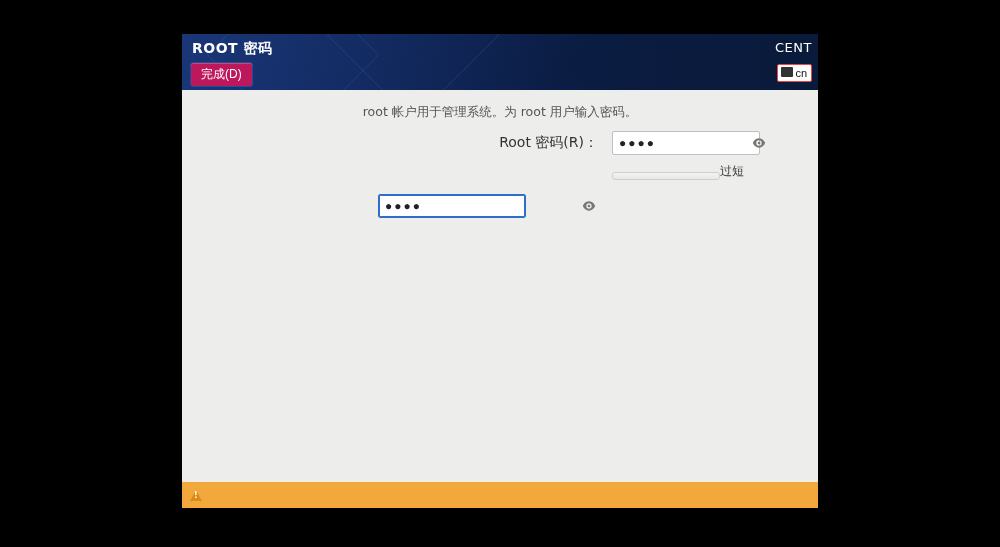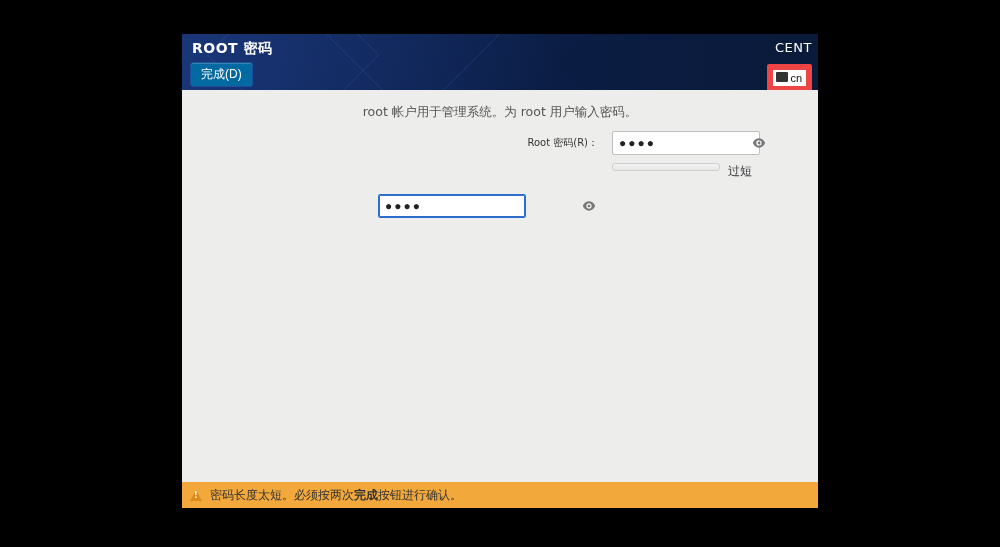--- a/index.html
+++ b/index.html
@@ -28,69 +28,69 @@
   }
   .header-pattern::before, .header-pattern::after {
     content:""; position:absolute; border: 1px solid rgba(80,140,220,0.15);
   }
   .header-pattern::before { width:120px; height:120px; left:50px; top:-40px; transform: rotate(45deg); }
   .header-pattern::after  { width:120px; height:120px; left:170px; top:-60px; transform: rotate(45deg); }
   .header-inner { position: relative; padding: 6px 10px; height:100%; }
   .title { font-size: 14px; font-weight: 600; letter-spacing: .5px; }
   .done-btn {
     position: absolute; left: 8px; top: 28px;
-    background: #0369a1;
+    background: #be185d;
     color: #fff;
     border: 1px solid #1f4f9c;
     border-radius: 3px;
     padding: 3px 10px;
     font-size: 12px;
     cursor: pointer;
     box-shadow: inset 0 1px 0 rgba(255,255,255,0.2);
   }
   .brand {
     position: absolute; right: 6px; top: 6px;
     color: #fff; font-size: 13px; letter-spacing: .5px; font-weight: 400;
   }
   .kbd-btn {
     position: absolute; right: 6px; top: 30px;
     background: #fff; color:#111;
-    border:6px solid #ef4444; border-radius: 2px;
+    border:1px solid #ef4444; border-radius: 2px;
     font-size: 11px; padding: 2px 4px 2px 3px;
     display:flex; align-items:flex-start; gap:2px;
     cursor: pointer;
   }
   .kbd-icon { width:12px; height:10px; background:#333; border-radius:1px; display:inline-block; position:relative; }
   .content {
     flex: 1;
     padding: 10px 16px 8px 16px;
     font-size: 12.5px;
     color: #2b2b2b;
   }
   .instr { text-align: center; color: #555; margin: 4px 0 10px; font-size: 12.5px; }
   .form { display: grid; grid-template-columns: 1fr 160px 20px; column-gap: 10px; row-gap: 14px; align-items: center; max-width: 520px; margin: 0 auto 0 180px; }
-  .lbl { text-align: right; color: #333; font-size: 10px; padding-right: 4px; }
+  .lbl { text-align: right; color: #333; font-size: 14px; padding-right: 4px; }
   .field-wrap { position: relative; display:flex; align-items:center; }
   .pw-input {
     width: 148px; height: 24px;
     border: 1px solid #bfbfbf;
     border-radius: 2px;
     background: #fff;
     padding: 2px 24px 2px 6px;
     font-size: 12px;
     letter-spacing: 2px;
     color:#222;
   }
   .pw-input.focus { border-color: #2e6fcd; box-shadow: 0 0 0 1px #2e6fcd inset; }
   .eye-btn {
     position: absolute; right: 4px; top: 50%; transform: translateY(-50%);
     width: 18px; height: 16px; border: none; background: transparent; cursor: pointer;
     color: #777; display:flex; align-items:center; justify-content:center;
   }
-  .strength-row { grid-column: 2 / span 2; display:flex; align-items:flex-start; gap:8px; margin-top:-6px; }
+  .strength-row { grid-column: 2 / span 2; display:flex; align-items:flex-end; gap:0; margin-top:-6px; }
   .strength-bar {
     width: 108px; height: 8px;
     background: linear-gradient(#f3f3f3,#e8e8e8);
     border: 1px solid #cfcfcf;
     border-radius: 3px;
   }
   .strength-text { font-size: 12px; color: #333; }
   .footer {
     height: 26px;
     background: #f2a83a;
@@ -160,18 +160,15 @@
           </svg>
         </button>
       </div>
       <div></div>
 
     </div>
   </div>
 
   <div class="footer">
     <span class="warn-tri"></span>
-    <span>
-      <span>密码长度太短。必须按两次</span><b>完成</b><span>按钮进行确认。</span>
-    </span>
   </div>
 
 </div>
 
 </body></html>

